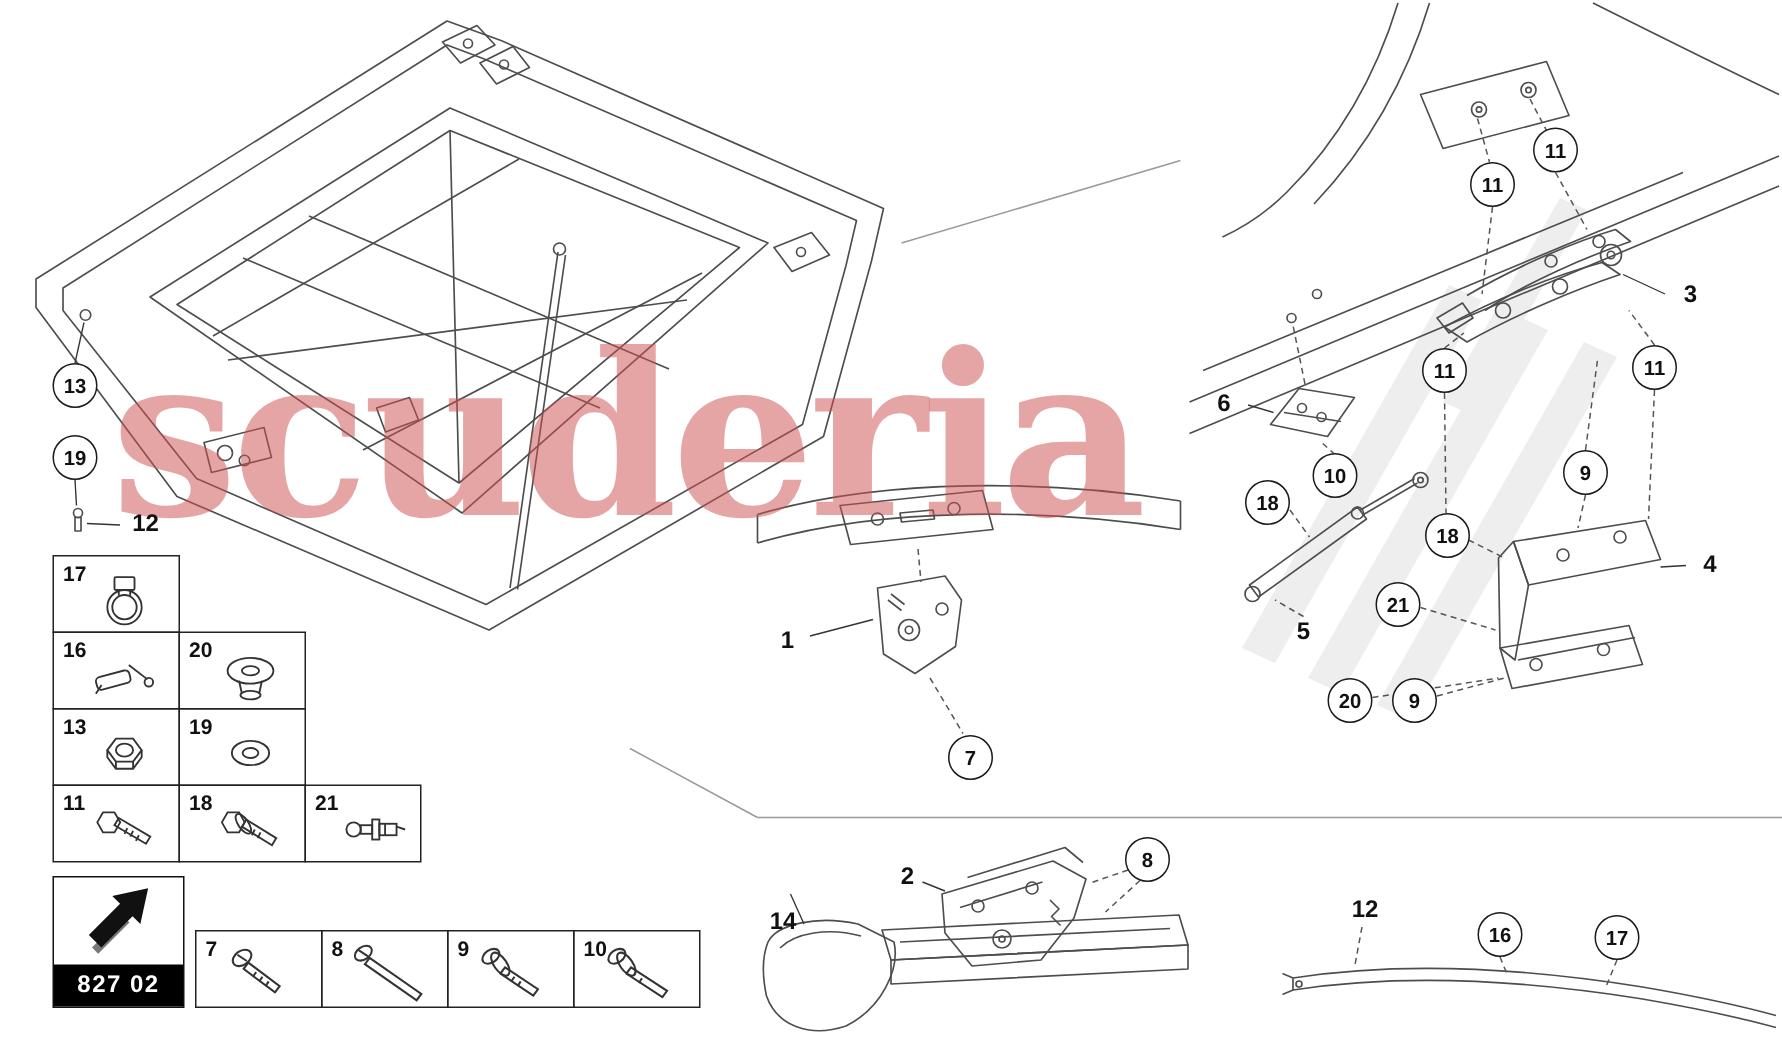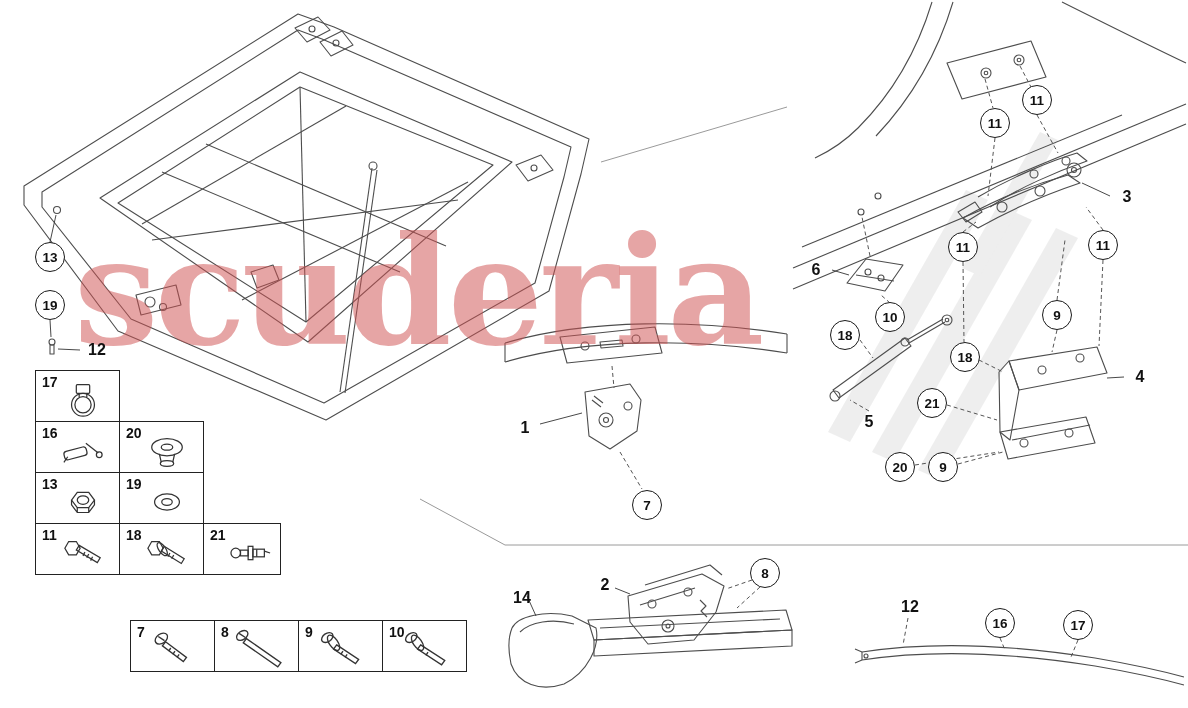--- a/index.html
+++ b/index.html
@@ -239,21 +239,21 @@
       <div class="callout-circle" style="left: 750px; top: 558px;">8</div>
       <div class="callout-circle" style="left: 985px; top: 608px;">16</div>
       <div class="callout-circle" style="left: 1063px; top: 610px;">17</div>
       <div class="callout-text" style="left: 97px; top: 350px;">12</div>
       <div class="callout-text" style="left: 525px; top: 428px;">1</div>
       <div class="callout-text" style="left: 816px; top: 270px;">6</div>
       <div class="callout-text" style="left: 1127px; top: 197px;">3</div>
       <div class="callout-text" style="left: 869px; top: 422px;">5</div>
       <div class="callout-text" style="left: 1140px; top: 377px;">4</div>
       <div class="callout-text" style="left: 605px; top: 585px;">2</div>
-      <div class="callout-text" style="left: 522px; top: 598px;">14</div>
+      <div class="callout-text" style="left: 522px; top: 615px;">14</div>
       <div class="callout-text" style="left: 910px; top: 607px;">12</div>
     </div>
 
   <div class="lcell" style="left:35px;top:370px">
     <span class="lnum">17</span>
     <svg class="licon" viewBox="0 0 60 44" fill="none" stroke="#333" stroke-width="1.3">
       <circle cx="30" cy="27" r="12"></circle>
         <circle cx="30" cy="27" r="8.5"></circle>
       <rect x="23" y="6" width="14" height="9" rx="1"></rect>
       <line x1="26" y1="15" x2="26" y2="19"></line>
@@ -364,14 +364,23 @@
   <div class="lcell scell" style="left:382px;top:620px">
     <span class="lnum">10</span>
     <svg class="licon" viewBox="0 0 60 44" fill="none" stroke="#333" stroke-width="1.3">
       <ellipse cx="14" cy="12" rx="6" ry="4" transform="rotate(-35 14 12)"></ellipse>
       <ellipse cx="20" cy="17" rx="4" ry="8.5" transform="rotate(-35 20 17)"></ellipse>
       <polygon points="23,19 46,34 43,38 20,23"></polygon>
       <line x1="30" y1="26" x2="28" y2="29"></line>
     </svg>
   </div>
 
+  <div class="code-badge">
+    <div class="badge-icon-box">
+      <svg width="52" height="52" viewBox="0 0 50 50">
+        <polygon points="8,42 28,22 32,26 12,46" fill="#777"></polygon>
+        <polygon points="6,34 26,14 21,9 44,4 39,27 34,22 14,42" fill="#111"></polygon>
+      </svg>
+    </div>
+    <div class="badge-code">827 02</div>
+  </div>
 
 </div>
 
 </body></html>

